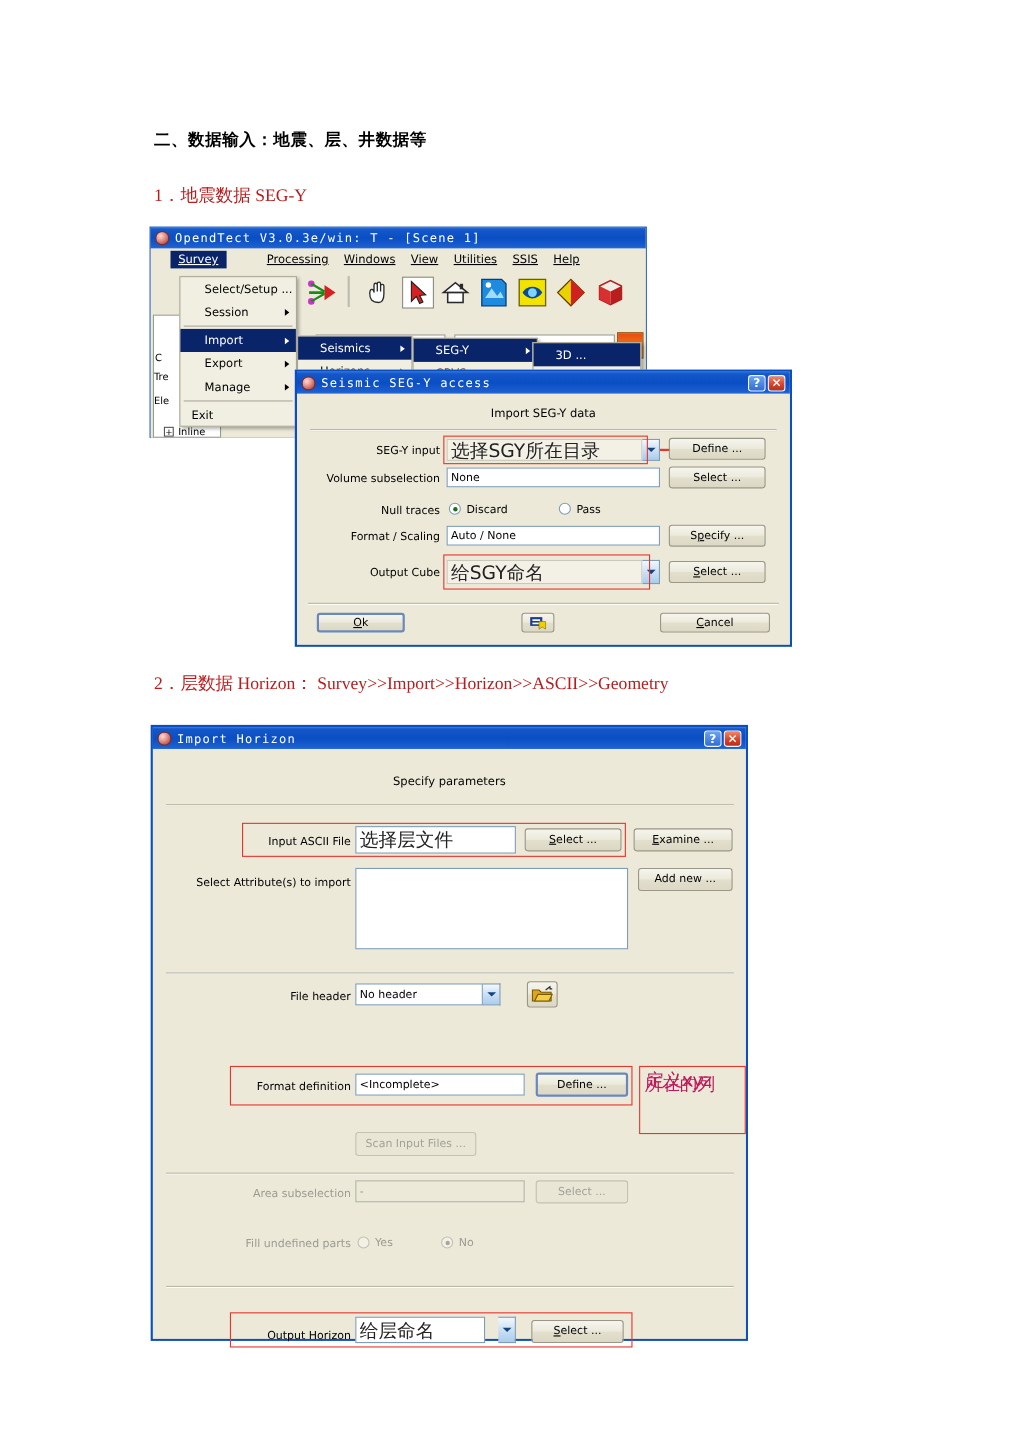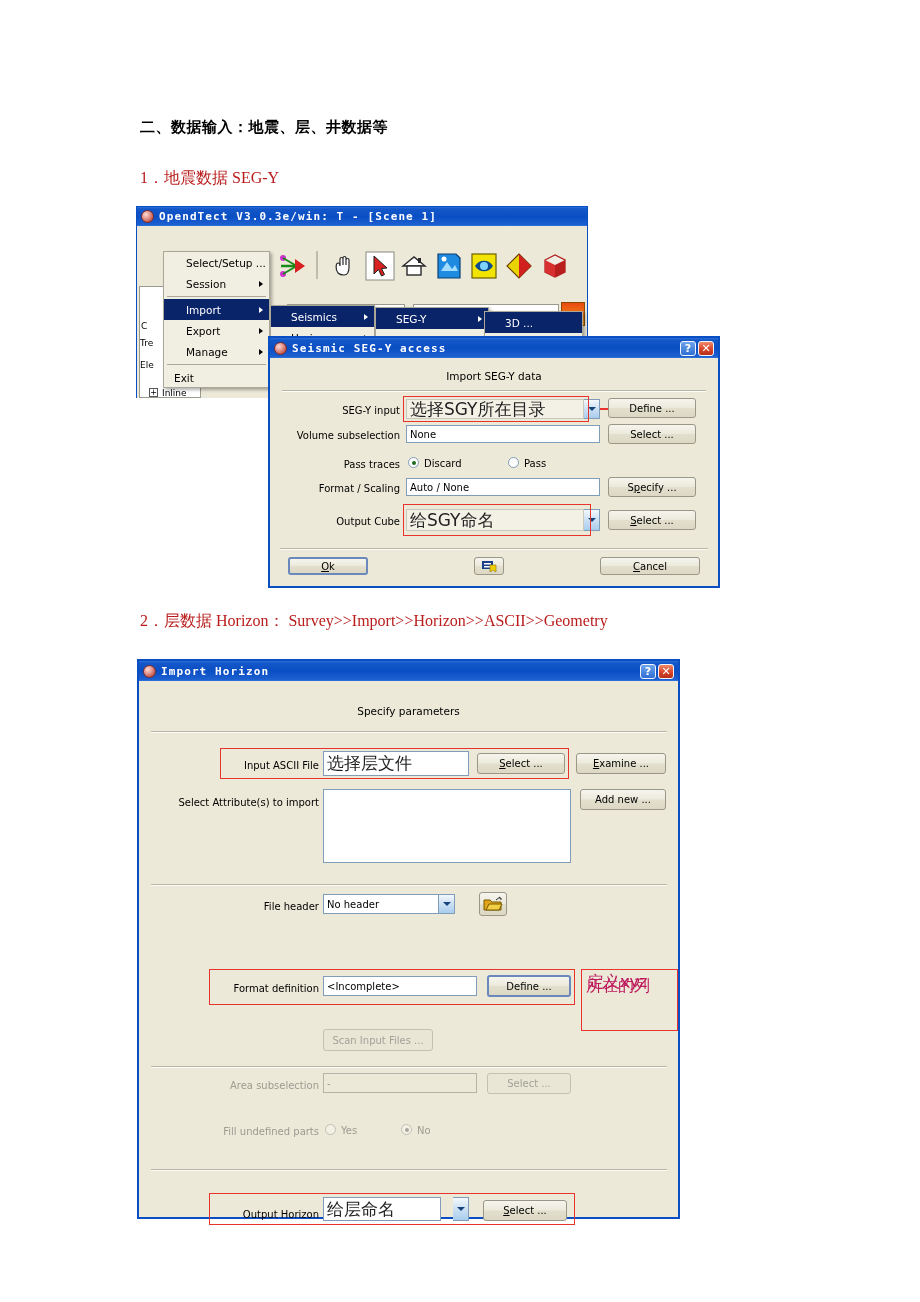--- a/index.html
+++ b/index.html
@@ -10,21 +10,21 @@
   .doc-h{position:absolute;font-family:"DejaVu Sans",sans-serif;font-weight:bold;
          font-size:15px;color:#000;letter-spacing:.5px;white-space:nowrap;}
   .doc-p{position:absolute;font-family:"Liberation Serif",serif;font-size:16px;color:#b91c1c;
          white-space:nowrap;}
 
   
   .win{position:absolute;box-sizing:border-box;}
   .titlebar{position:absolute;left:0;top:0;width:100%;height:20px;
             background:linear-gradient(180deg,#2b6fd8 0%,#1457c8 10%,#0a4ec4 50%,#1b5fd0 92%,#2f74db 100%);
             display:flex;align-items:center;padding:0 2px;box-sizing:border-box;}
-  .titlebar .tb-title{font-family:"DejaVu Sans Mono",monospace;font-size:11px;font-weight:bold;
+  .titlebar .tb-title{font-family:"DejaVu Sans Mono",monospace;font-size:11px;font-weight:normal;
                       color:#fff;letter-spacing:1.1px;white-space:nowrap;margin-left:5px;}
   .od-ball{width:13px;height:13px;border-radius:50%;flex:0 0 auto;margin-left:2px;
            background:radial-gradient(circle at 35% 32%,#ffd9d4 0%,#e49a92 38%,#c1554c 75%,#9e352e 100%);
            border:1px solid #7d2b25;box-sizing:border-box;}
   .tb-btns{margin-left:auto;display:flex;gap:2px;padding-right:2px;}
   .tb-btn{width:16px;height:15px;border:1px solid #f3f6ff;border-radius:3px;box-sizing:border-box;
           font-family:"DejaVu Sans",sans-serif;font-size:11px;font-weight:bold;color:#fff;
           display:flex;align-items:center;justify-content:center;line-height:1;}
   .tb-help{background:linear-gradient(180deg,#6ea4ec 0%,#2f6ed4 100%);}
   .tb-close{background:linear-gradient(180deg,#f08a6a 0%,#d8452a 55%,#b5301b 100%);}
@@ -107,20 +107,30 @@
 <div class="doc-h" style="left:140px;top:118px;">二、数据输入：地震、层、井数据等</div>
 <div class="doc-p" style="left:140px;top:168px;">1．地震数据 SEG-Y</div>
 <div class="doc-p" style="left:140px;top:611px;">2．层数据 Horizon： Survey&gt;&gt;Import&gt;&gt;Horizon&gt;&gt;ASCII&gt;&gt;Geometry</div>
 
 <div class="win" id="odwin">
   <div class="titlebar">
     <span class="od-ball"></span>
     <span class="tb-title">OpendTect V3.0.3e/win: T - [Scene 1]</span>
   </div>
 
+  <div class="od-menu">
+    <span class="mi sel" style="margin-left:18px;"><u>Survey</u></span>
+    <span class="mi" style="width:16px;"></span>
+    <span class="mi"><u>Processing</u></span>
+    <span class="mi"><u>Windows</u></span>
+    <span class="mi"><u>View</u></span>
+    <span class="mi"><u>Utilities</u></span>
+    <span class="mi"><u>SSIS</u></span>
+    <span class="mi"><u>Help</u></span>
+  </div>
 
   <div class="od-toolbar">
 
     <div class="tb-ic" style="left:140px;">
       <svg width="30" height="30" viewBox="0 0 30 30">
         <path d="M4 15 L18 15" stroke="#1a8a1a" stroke-width="2.5"></path>
         <path d="M18 8 L28 15 L18 22 Z" fill="#d82020"></path>
         <circle cx="6" cy="7" r="3" fill="#cc33cc"></circle>
           <circle cx="6" cy="23" r="3" fill="#cc33cc"></circle>
         <path d="M6 7 L18 14 M6 23 L18 16" stroke="#1a8a1a" stroke-width="2"></path>
@@ -277,21 +287,21 @@
     </div>
     <div class="arrow-line" style="left:330px;top:50px;width:44px;"></div>
     <div class="arrow-head" style="left:373px;top:47px;"></div>
     <div class="btn" style="left:338px;top:40px;width:88px;height:20px;">Define ...</div>
     <div class="redbox" style="left:133px;top:38px;width:186px;height:26px;"></div>
 
     <div class="lbl" style="left:22px;top:72px;width:108px;">Volume subselection</div>
     <div class="fld" style="left:136px;top:67px;width:194px;height:18px;">None</div>
     <div class="btn" style="left:338px;top:66px;width:88px;height:20px;">Select ...</div>
 
-    <div class="lbl" style="left:60px;top:101px;width:70px;">Pass traces</div>
+    <div class="lbl" style="left:60px;top:101px;width:70px;">Null traces</div>
     <div class="radio on" style="left:138px;top:99px;"></div>
     <div class="rlbl" style="left:154px;top:100px;">Discard</div>
     <div class="radio" style="left:238px;top:99px;"></div>
     <div class="rlbl" style="left:254px;top:100px;">Pass</div>
 
     <div class="lbl" style="left:44px;top:125px;width:86px;">Format / Scaling</div>
     <div class="fld" style="left:136px;top:120px;width:194px;height:18px;">Auto / None</div>
     <div class="btn" style="left:338px;top:119px;width:88px;height:20px;">
       <span>S<u>p</u>ecify ...</span>
     </div>

